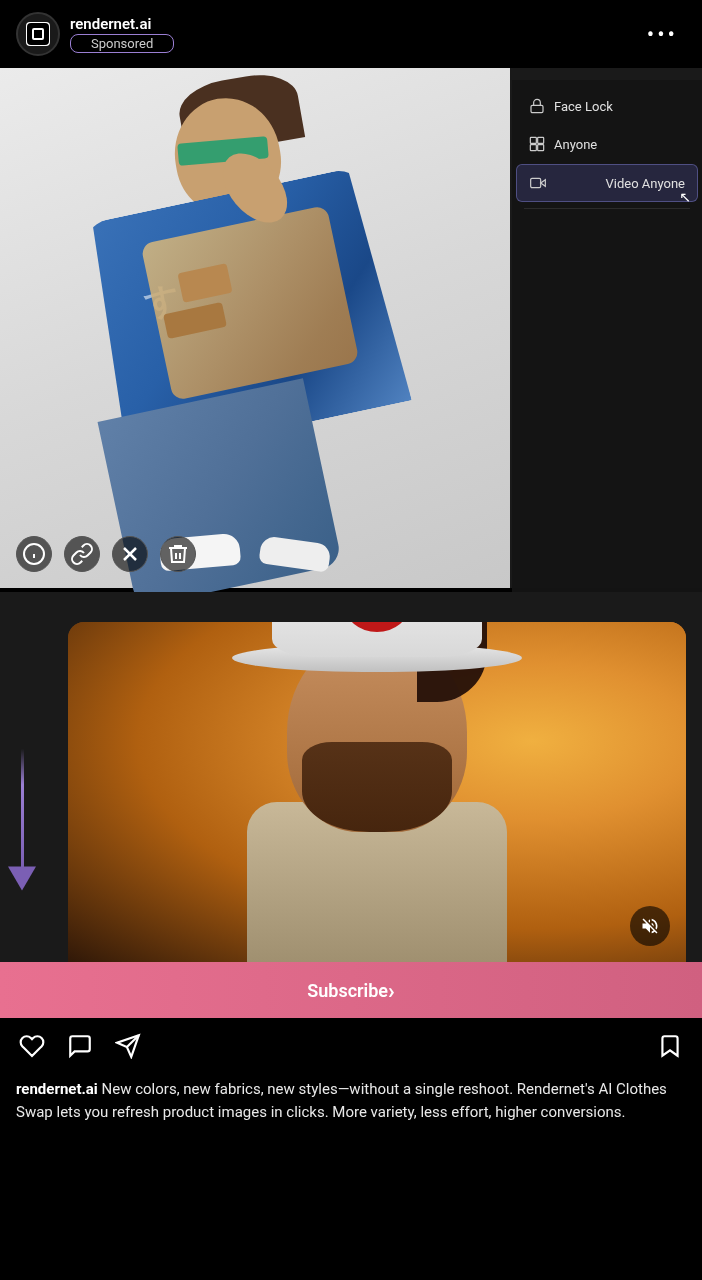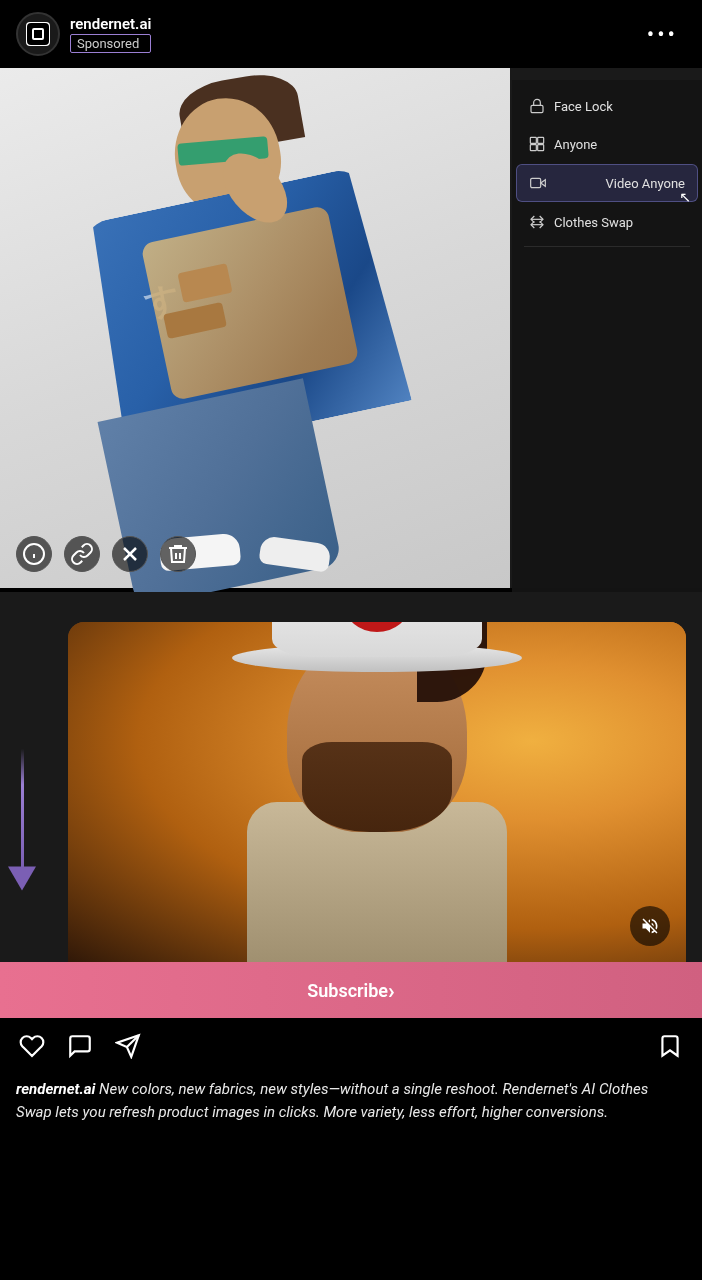--- a/index.html
+++ b/index.html
@@ -52,22 +52,22 @@
     .brand-name {
       font-size: 15px;
       font-weight: 600;
       color: #fff;
     }
     .sponsored-badge {
       display: inline-block;
       font-size: 13px;
       color: #ccc;
       border: 1.5px solid #9b7fd4;
-      padding: 1px 6px;
-      border-radius: 2px;
+      padding: 1px 20px;
+      border-radius: 8px;
       margin-top: 1px;
     }
     .more-btn {
       font-size: 22px;
       color: #fff;
       letter-spacing: 3px;
       cursor: pointer;
       padding: 4px 8px;
     }
 
@@ -267,21 +267,20 @@
       cursor: pointer;
     }
 
     
     .caption {
       padding: 4px 16px 24px;
       background: #000;
       font-size: 15px;
       line-height: 1.5;
       color: #e8e8e8;
-      font-style: italic;
     }
     .caption-brand {
       font-weight: 700;
       color: #fff;
     }
 
     
     .svg-icon {
       width: 24px;
       height: 24px;
@@ -399,31 +398,20 @@
           <path d="M23 7l-7 5 7 5V7z"></path>
           <rect x="1" y="5" width="15" height="14" rx="2"></rect>
         </svg>
       </div>
       <span class="panel-label">Video Anyone</span>
 
       <div style="position:absolute;right:6px;bottom:-4px;font-size:14px;color:#fff;pointer-events:none;">↖</div>
     </div>
 
 
-    <div class="panel-item">
-      <div class="panel-icon">
-        <svg width="16" height="16" viewBox="0 0 24 24" fill="none" stroke="#ccc" stroke-width="1.8">
-          <path d="M8 3L3 8l5 5M16 3l5 5-5 5"></path>
-          <line x1="3" y1="8" x2="21" y2="8"></line>
-          <path d="M8 21l-5-5 5-5M16 21l5-5-5-5"></path>
-          <line x1="3" y1="16" x2="21" y2="16"></line>
-        </svg>
-      </div>
-      <span class="panel-label">Clothes Swap</span>
-    </div>
 
     <div class="panel-divider"></div>
 
   </div>
 </div>
 
 <div class="video-area">
   <div class="video-card">
 
     <div style="position:absolute;inset:0;background:radial-gradient(ellipse at 75% 35%, #f0b040 0%, #e09030 25%, #b06010 60%, #301808 100%);"></div>

